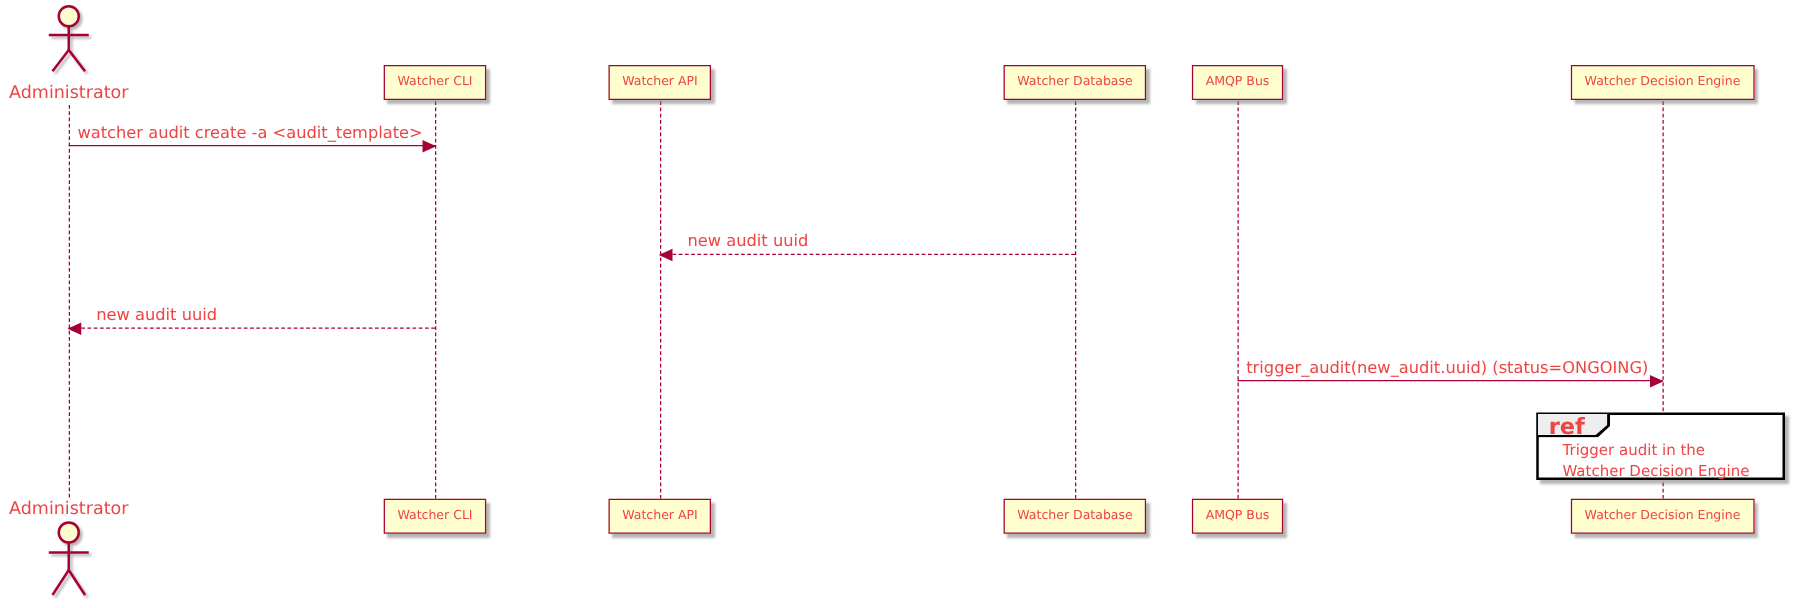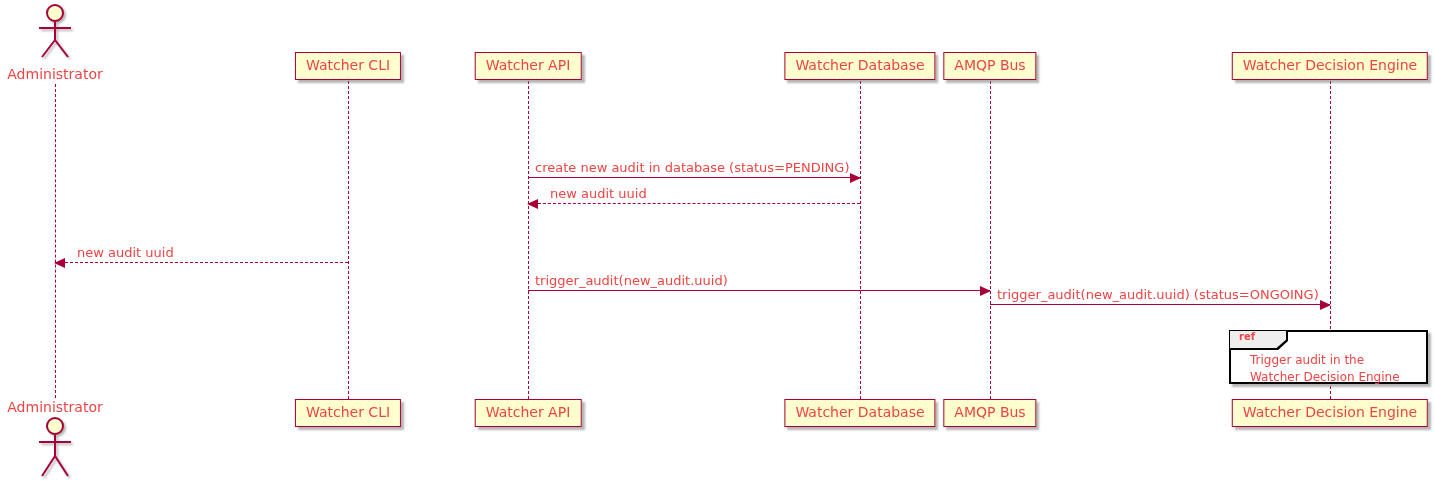--- a/index.html
+++ b/index.html
@@ -7,21 +7,21 @@
     position:relative; width:1434px; height:486px; background:#ffffff;
     font-family:"DejaVu Sans","Liberation Sans",sans-serif; color:#ef4444;
     overflow:hidden;
   }
   .lifeline {
     position:absolute; width:0; border-left:1px dashed #A80036; z-index:1;
   }
   .participant {
     position:absolute; transform:translateX(-50%);
     background:#FEFECE; border:1.7px solid #A80036;
-    padding:4px 10px 5px 10px; font-size:14px; line-height:17px;
+    padding:4px 10px 5px 10px; font-size:10px; line-height:17px;
     white-space:nowrap; z-index:5;
     box-shadow:3px 3px 2px rgba(120,120,120,0.55);
   }
   .actor-wrap { position:absolute; z-index:5; }
   .actor-wrap svg { filter:drop-shadow(2.5px 2.5px 1px rgba(120,120,120,0.55)); display:block; }
   .actor-label {
     position:absolute; transform:translateX(-50%); white-space:nowrap;
     font-size:14px; z-index:5;
   }
   .message { position:absolute; height:20px; z-index:2; }
@@ -40,21 +40,21 @@
     position:absolute; left:1229px; top:330px; width:195px; height:50px;
     background:#ffffff; border:2px solid #000; z-index:6;
     box-shadow:3px 3px 2px rgba(120,120,120,0.55);
   }
   .ref-header { position:absolute; left:-1px; top:-1px; width:58px; height:19px;
     background:#000;
     clip-path:polygon(0 0, 100% 0, 100% 52%, 83% 100%, 0 100%); }
   .ref-header-fill { position:absolute; left:0; top:0; width:56px; height:17px;
     background:#EEEEEE;
     clip-path:polygon(0 0, 100% 0, 100% 52%, 83% 100%, 0 100%); }
-  .ref-keyword { position:absolute; left:9px; top:0px; font-size:10px; font-weight:bold; }
+  .ref-keyword { position:absolute; left:9px; top:0px; font-size:18px; font-weight:bold; }
   .ref-body { position:absolute; left:19px; top:20px; font-size:12px; line-height:17px; white-space:nowrap; }
 </style>
 </head>
 <body>
 
 <div class="canvas">
 
   <div class="lifeline" style="left:54.5px; top:84px; height:314px;"></div>
   <div class="lifeline" style="left:347.5px; top:81px; height:318px;"></div>
   <div class="lifeline" style="left:527.5px; top:81px; height:318px;"></div>
@@ -72,37 +72,32 @@
     </svg>
   </div>
   <div class="actor-label" style="left:55px; top:66px;">Administrator</div>
 
   <div class="participant" style="left:348px; top:52px;">Watcher CLI</div>
   <div class="participant" style="left:528px; top:52px;">Watcher API</div>
   <div class="participant" style="left:860px; top:52px;">Watcher Database</div>
   <div class="participant" style="left:990px; top:52px;">AMQP Bus</div>
   <div class="participant" style="left:1330px; top:52px;">Watcher Decision Engine</div>
 
-  <div class="message ltr solid" style="left:528px; top:158px; width:332px;">
-    <div class="msg-label">create new audit in database (status=PENDING)</div>
+  <div class="message ltr solid" style="left:55px; top:97px; width:293px;">
+    <div class="msg-label">watcher audit create -a &lt;audit_template&gt;</div>
     <div class="msg-line"></div>
     <div class="arrowhead"></div>
   </div>
   <div class="message rtl dashed" style="left:528px; top:184px; width:332px;">
     <div class="msg-label">new audit uuid</div>
     <div class="msg-line"></div>
     <div class="arrowhead"></div>
   </div>
   <div class="message rtl dashed" style="left:55px; top:243px; width:293px;">
     <div class="msg-label">new audit uuid</div>
-    <div class="msg-line"></div>
-    <div class="arrowhead"></div>
-  </div>
-  <div class="message ltr solid" style="left:528px; top:271px; width:462px;">
-    <div class="msg-label">trigger_audit(new_audit.uuid)</div>
     <div class="msg-line"></div>
     <div class="arrowhead"></div>
   </div>
   <div class="message ltr solid" style="left:990px; top:285px; width:340px;">
     <div class="msg-label">trigger_audit(new_audit.uuid) (status=ONGOING)</div>
     <div class="msg-line"></div>
     <div class="arrowhead"></div>
   </div>
 
   <div class="ref-fragment">

